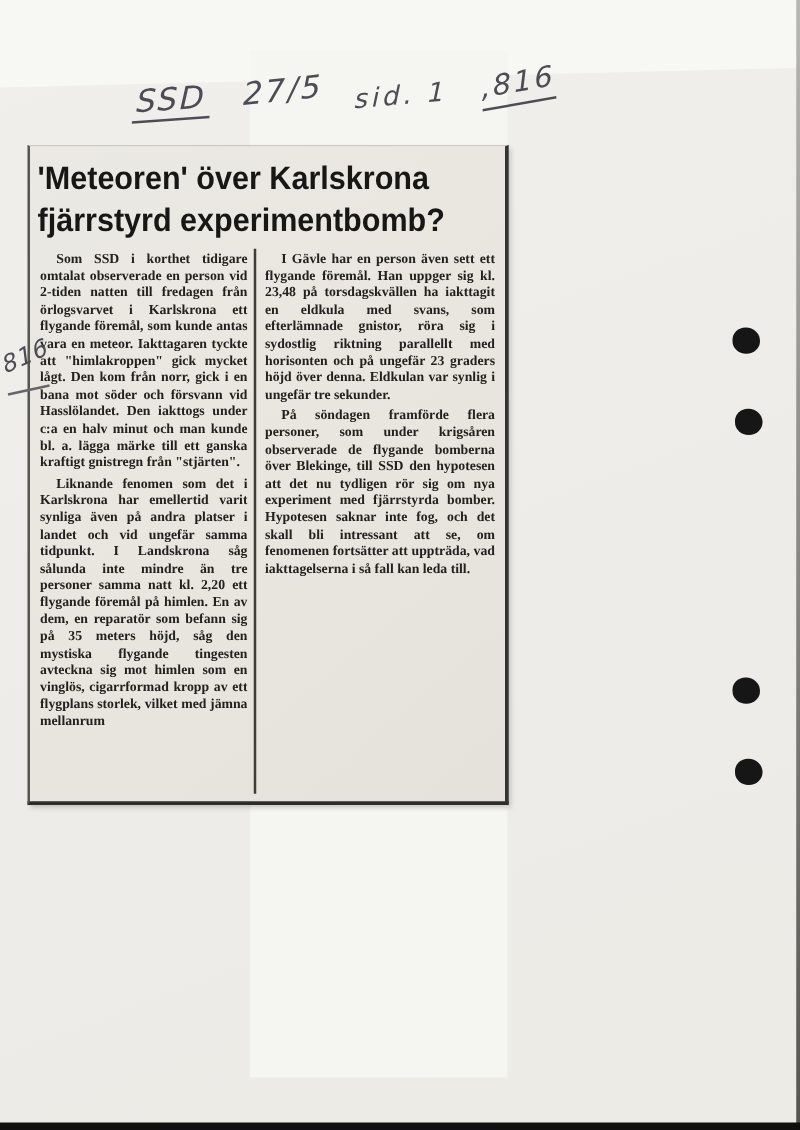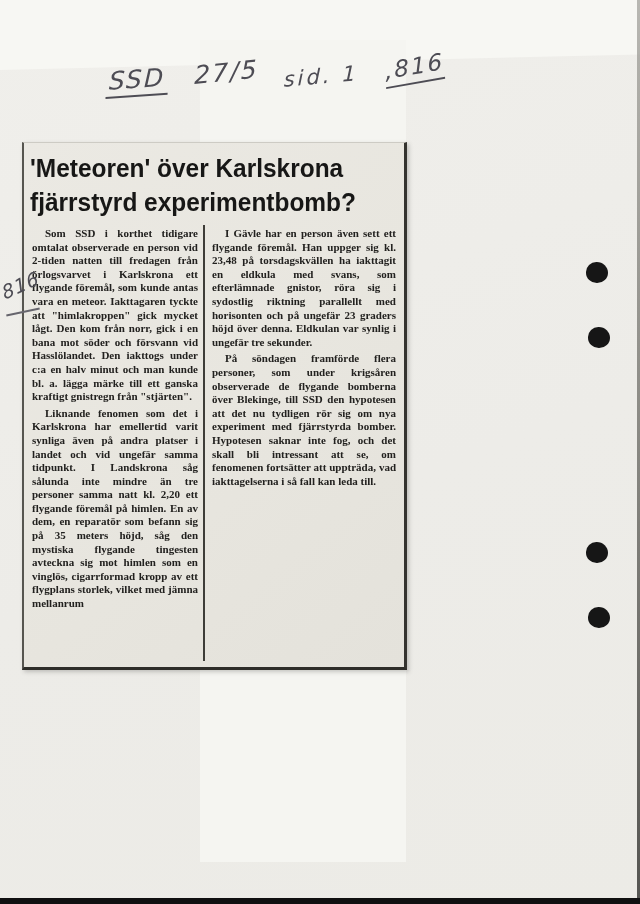--- a/index.html
+++ b/index.html
@@ -63,21 +63,21 @@
     transform: rotate(-24deg) skewX(-6deg);
     z-index: 3;
   }
   .hw-margin-underline {
     position: absolute; left: 6px; top: 311px;
     width: 34px; height: 2px; background: #66656d;
     transform: rotate(-12deg); z-index: 3;
   }
   
   .clipping {
-    position: absolute; left: 22px; top: 142px;
+    position: absolute; left: 22px; top: 116px;
     width: 380px; height: 524px;
     background: linear-gradient(140deg, #ebe9e3 0%, #e8e6df 50%, #e4e2db 100%);
     border-top: 1px solid #cdcbc4;
     border-left: 2px solid #56554f;
     border-right: 3px solid #34332f;
     border-bottom: 3px solid #2e2d29;
     box-shadow: 2px 2px 4px rgba(60,60,55,.25);
     z-index: 2; overflow: hidden;
   }
   .headline {

